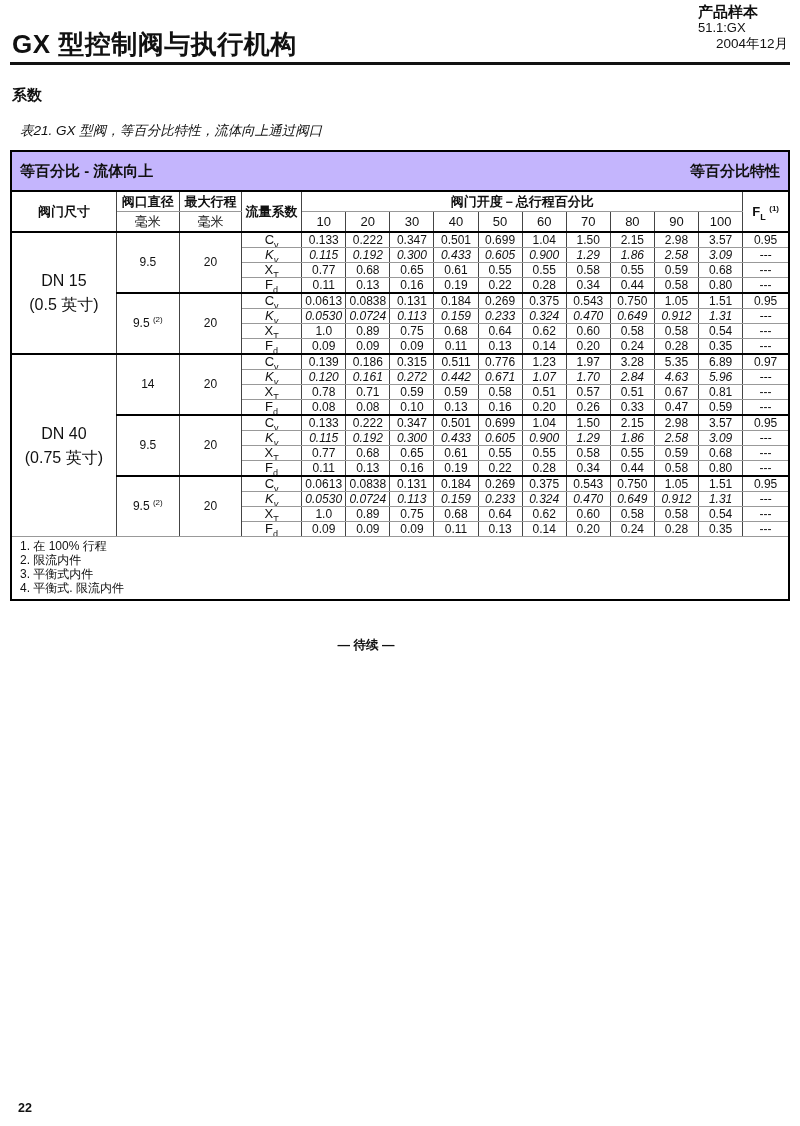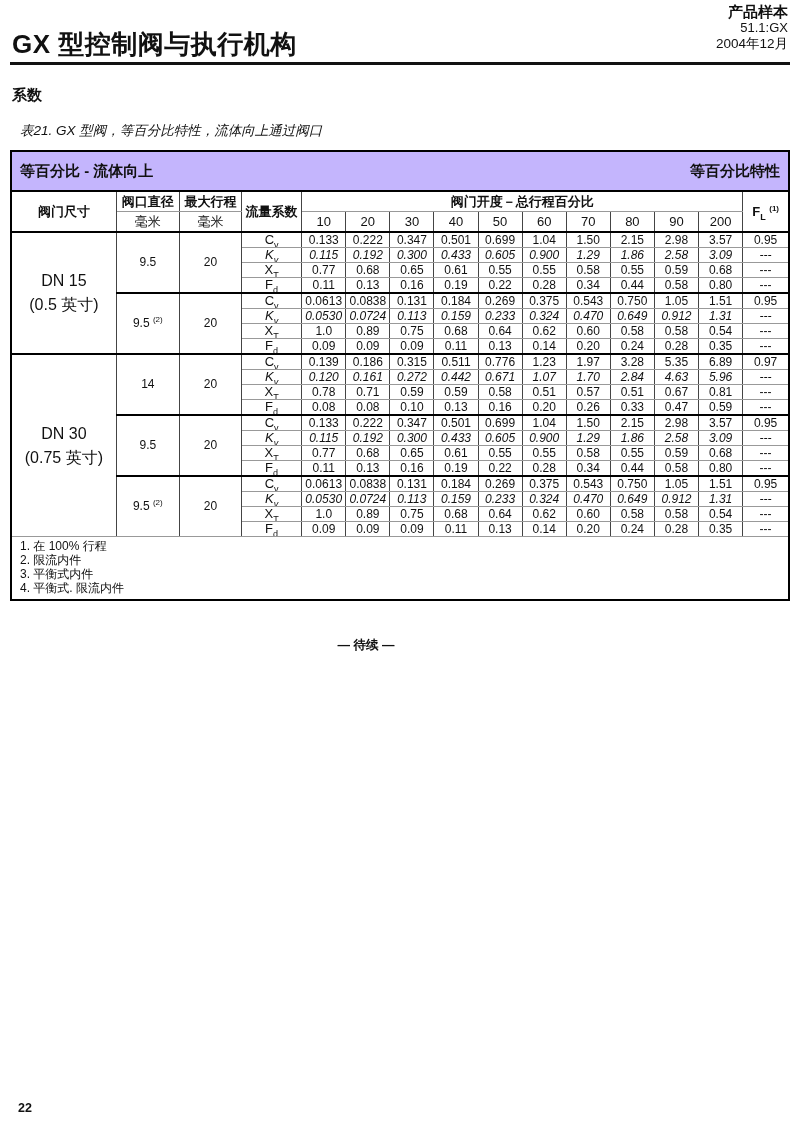--- a/index.html
+++ b/index.html
@@ -2,21 +2,21 @@
 <html><head>
 <meta charset="utf-8">
 <style>
   html,body{margin:0;padding:0;background:#e8e8e8;}
   .page{
     position:relative; width:800px; height:1126px; background:#ffffff;
     font-family:"Liberation Sans","DejaVu Sans",sans-serif; color:#111;
     margin:0 auto; overflow:hidden;
   }
   
-  .doc-info{position:absolute; top:4px; right:12px; text-align:right; line-height:16px;}
+  .doc-info{position:absolute; top:4px; right:12px; text-align:left; line-height:16px;}
   .doc-type{font-weight:bold; font-size:15px;}
   .doc-num{font-size:13px;}
   .doc-date{font-size:13.5px;margin-left:18px;}
   .page-title{position:absolute; left:12px; top:27px; font-size:26px; font-weight:bold; letter-spacing:0.5px;}
   .head-rule{position:absolute; left:10px; top:62px; width:780px; height:2.5px; background:#111;}
   .section-heading{position:absolute; left:12px; top:86px; font-size:15px; font-weight:bold;}
   .table-caption{position:absolute; left:20px; top:122px; font-size:13.5px; font-style:italic; font-weight:500;}
   
   .table-wrap{position:absolute; left:10px; top:150px; width:780px;}
   .banner{
@@ -106,21 +106,21 @@
           <th>毫米</th>
           <th>10</th>
           <th>20</th>
           <th>30</th>
           <th>40</th>
           <th>50</th>
           <th>60</th>
           <th>70</th>
           <th>80</th>
           <th>90</th>
-          <th>200</th>
+          <th>100</th>
         </tr>
       </thead>
       <tbody id="tbody">
           <tr>
             <td class="size-cell" rowspan="8">
               <div>DN 15</div>
               <div>(0.5 英寸)</div>
             </td>
             <td class="block-start" rowspan="4"><span>9.5</span></td>
             <td class="block-start" rowspan="4">20</td>
@@ -232,21 +232,21 @@
             <td class="num">0.13</td>
             <td class="num">0.14</td>
             <td class="num">0.20</td>
             <td class="num">0.24</td>
             <td class="num">0.28</td>
             <td class="num">0.35</td>
             <td class="num">---</td>
           </tr>
           <tr>
             <td class="size-cell" rowspan="12">
-              <div>DN 30</div>
+              <div>DN 40</div>
               <div>(0.75 英寸)</div>
             </td>
             <td class="block-start" rowspan="4"><span>14</span></td>
             <td class="block-start" rowspan="4">20</td>
             <td class="label-cell block-start"><span>C</span><sub>v</sub></td>
             <td class="num block-start">0.139</td>
             <td class="num block-start">0.186</td>
             <td class="num block-start">0.315</td>
             <td class="num block-start">0.511</td>
             <td class="num block-start">0.776</td>

